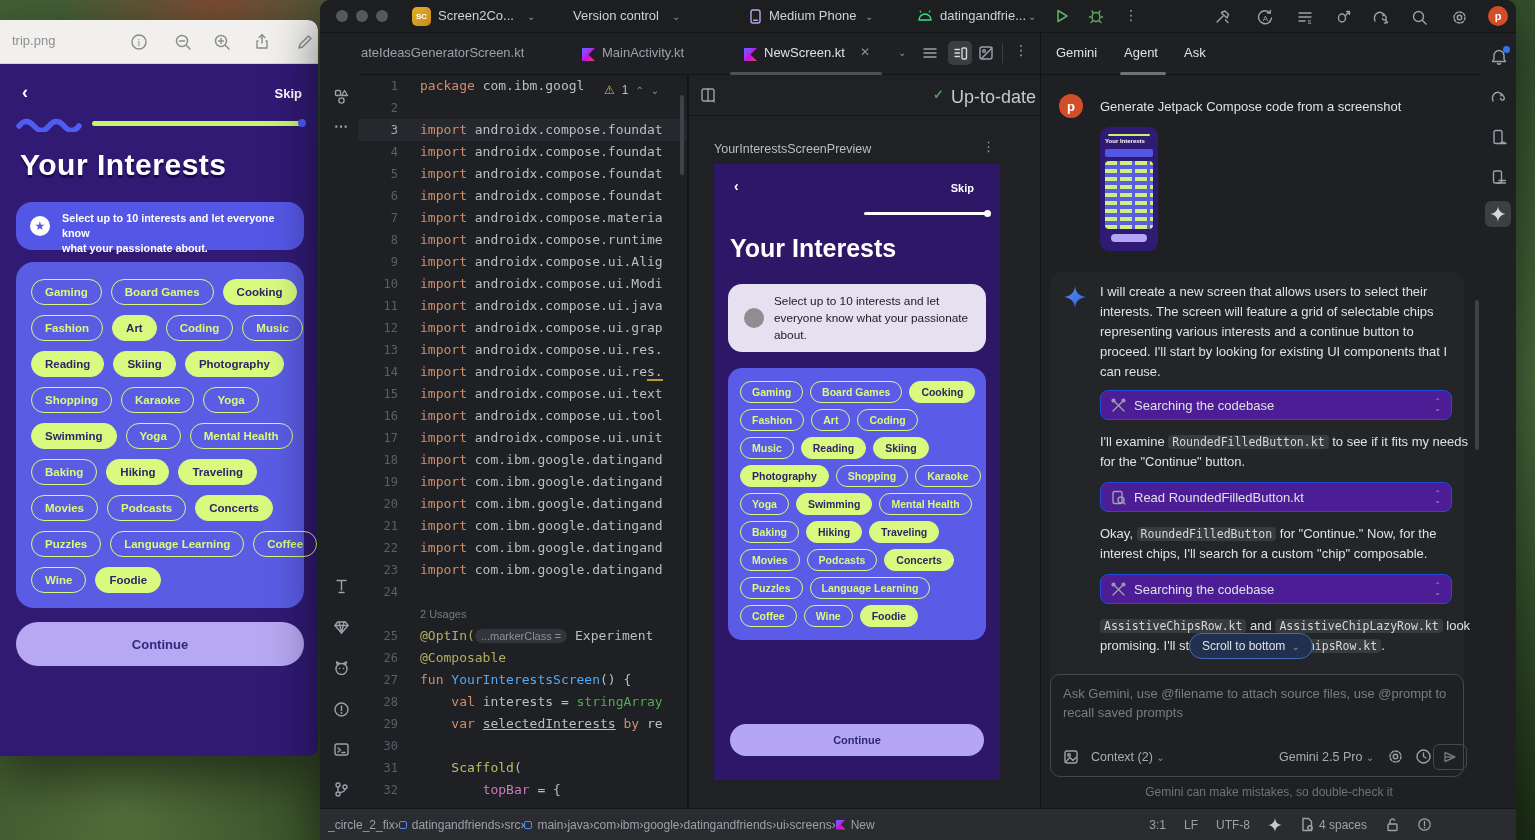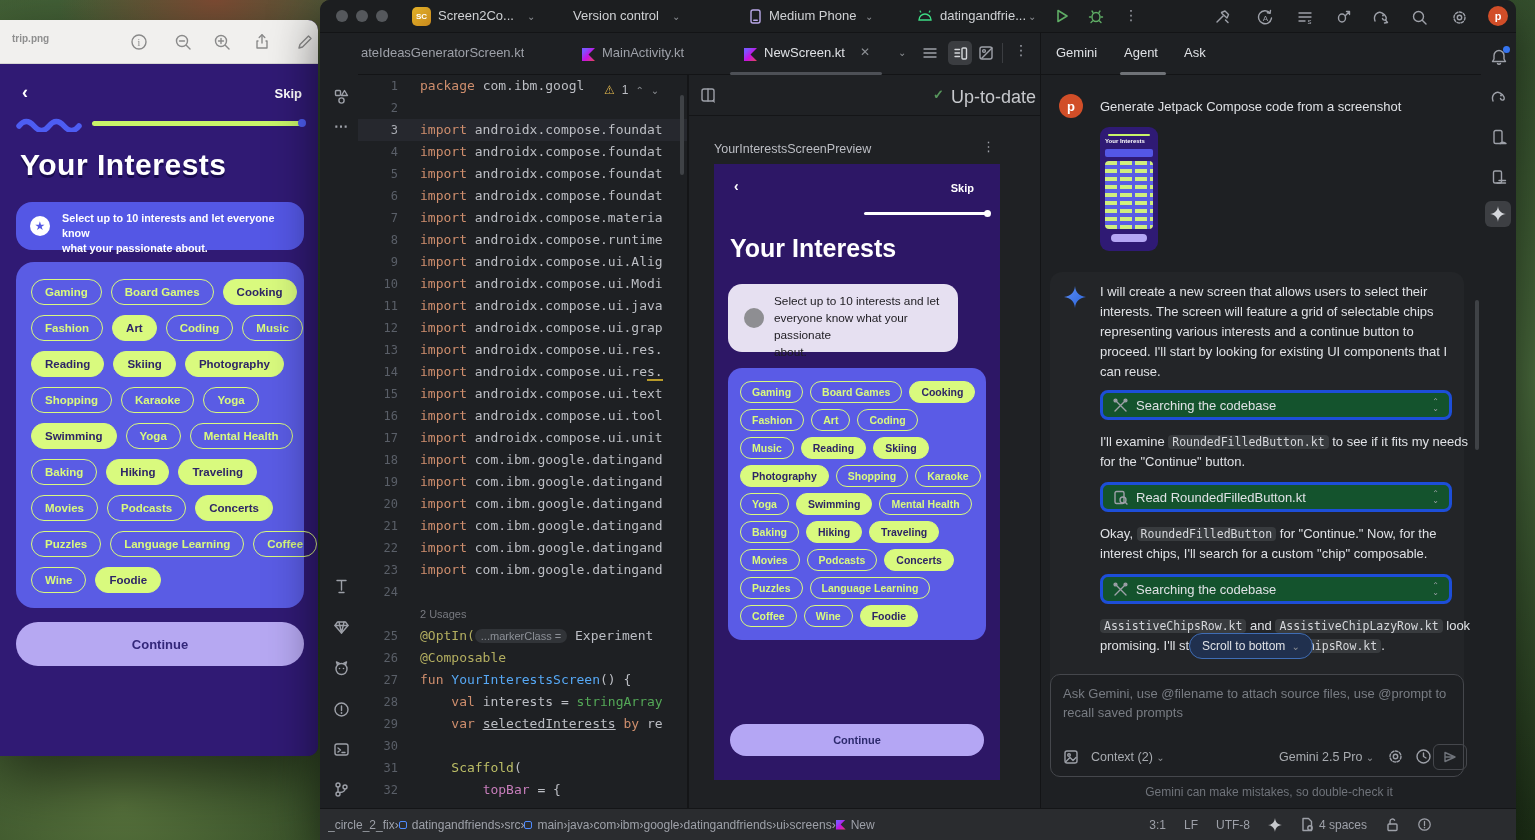--- a/index.html
+++ b/index.html
@@ -13,21 +13,21 @@
       radial-gradient(ellipse 520px 420px at 8% 96%, #55703b, rgba(46,74,34,0) 70%),
       radial-gradient(ellipse 300px 600px at 100% 45%, #4a6b3d, rgba(68,99,58,0) 78%),
       linear-gradient(160deg,#46633f,#253c1f 60%,#1c2e16);}
   svg{display:block}
   .ic{stroke:#9da0a8;fill:none;stroke-width:1.4;stroke-linecap:round;stroke-linejoin:round}
 
   
   #pw{left:0;top:20px;width:318px;height:736px;border-radius:0 10px 10px 0;
       box-shadow:0 22px 55px rgba(0,0,0,.5);overflow:hidden;background:#301a74}
   #pw-toolbar{left:0;top:0;width:100%;height:44px;background:#f1f0ee;border-bottom:1px solid #d7d6d4}
-  #pw-title{left:12px;top:13px;font-size:10px;font-weight:700;color:#8f8f8f}
+  #pw-title{left:12px;top:13px;font-size:13px;font-weight:400;color:#8f8f8f}
   .pwic{top:13px;color:#8a8a8a}
   #pw-img{left:0;top:44px;width:318px;height:692px;background:#301a74}
   .mockfont{font-weight:800;color:#fff}
   #pw .chip-row{display:flex;gap:9px;margin-bottom:10px}
   #pw .chip{height:26px;padding:0 13px;border:1.5px solid #d9fa7e;border-radius:13px;
      color:#d9fa7e;font-weight:700;font-size:11.5px;display:flex;align-items:center;white-space:nowrap}
   #pw .chip.filled{background:#d9fa7e;color:#2e2566}
 
   
   #ide{left:320px;top:0;width:1196px;height:840px;background:#1e2023;border-radius:10px 10px 0 0;
@@ -69,22 +69,22 @@
      color:#d9fa7e;font-weight:700;font-size:10.5px;display:flex;align-items:center;white-space:nowrap}
   #phone .chip.filled{background:#d9fa7e;color:#2e2566}
 
   
   #gem-divider{left:720px;top:33px;width:1px;height:775px;background:#131416}
   #gpanel{left:721px;top:75px;width:440px;height:733px;background:#1e2023;overflow:hidden}
   #ghead{left:721px;top:33px;width:440px;height:42px;border-bottom:1px solid #131416}
   .gtxt{font-size:13px;color:#dfe1e5;line-height:20px}
   .code-chip{background:#383b3e;border-radius:4px;padding:0 4px;font-family:"DejaVu Sans Mono",monospace;
      font-size:11.5px;color:#d5d7db}
-  .tool-row{position:absolute;left:59px;width:352px;height:30px;border:3px solid #1d4ed8;border-radius:8px;
-     display:flex;align-items:center;padding:0 10px;gap:8px;font-size:13px;color:#dfe1e5;background:#14532d}
+  .tool-row{position:absolute;left:59px;width:352px;height:30px;border:1px solid #1d4ed8;border-radius:8px;
+     display:flex;align-items:center;padding:0 10px;gap:8px;font-size:13px;color:#dfe1e5;background:#4c1d95}
   .updown{margin-left:auto;color:#9da0a8;font-size:8px;line-height:7px;text-align:center}
   #resp-card{left:9px;top:197px;width:414px;height:469px;background:#232528;border-radius:12px}
   #scrollpill{left:148px;top:558px;height:26px;border-radius:13px;background:#20304e;border:1px solid #3f6db5;
      display:flex;align-items:center;padding:0 12px;gap:6px;color:#dfe1e5;font-size:12px}
   #ginput{left:9px;top:599px;width:414px;height:103px;border:1px solid #45474c;border-radius:10px;background:#1e2023}
   .ginput-ctl{color:#a8abb0;font-size:12.5px}
 
   
   #statusbar{left:0;top:808px;width:100%;height:32px;background:#2a2c2f;border-top:1px solid #141517;
      display:flex;align-items:center;padding:0 8px;font-size:12px;color:#9da0a8}
@@ -455,21 +455,21 @@
       </div>
       <span class="abs" style="left:25px;top:67px;font-size:12.5px;color:#bcbec4">YourInterestsScreenPreview</span>
       <span class="abs" style="left:293px;top:64px;color:#9da0a8;font-size:13px">⋮</span>
 
       <div id="phone" class="abs">
         <div class="abs" style="left:20px;top:14px;color:#fff;font-weight:700;font-size:14px">‹</div>
         <div class="abs" style="right:26px;top:18px;color:#fff;font-weight:700;font-size:11px">Skip</div>
         <div class="abs" style="left:150px;top:48px;width:124px;height:3px;border-radius:2px;background:#fff"></div>
         <div class="abs" style="left:270px;top:46px;width:7px;height:7px;border-radius:50%;background:#fff"></div>
         <div class="abs" style="left:16px;top:70px;color:#fff;font-weight:700;font-size:25px">Your Interests</div>
-        <div class="abs" style="left:14px;top:120px;width:230px;height:68px;background:#e6e0f1;border-radius:14px">
+        <div class="abs" style="left:14px;top:120px;width:258px;height:68px;background:#e6e0f1;border-radius:14px">
           <div class="abs" style="left:16px;top:24px;width:20px;height:20px;border-radius:50%;background:#8e8e92"></div>
           <div class="abs" style="left:46px;top:9px;color:#1d1b20;font-size:11.8px;line-height:17px">
             <span>Select up to 10 interests and let</span><br>
             <span>everyone know what your passionate</span><br>
             <span>about.</span>
           </div>
         </div>
         <div class="abs" style="left:14px;top:204px;width:258px;height:272px;background:#5a5be6;border-radius:14px;padding:13px 12px">
             <div class="chip-row">
               <span class="chip">Gaming</span>

